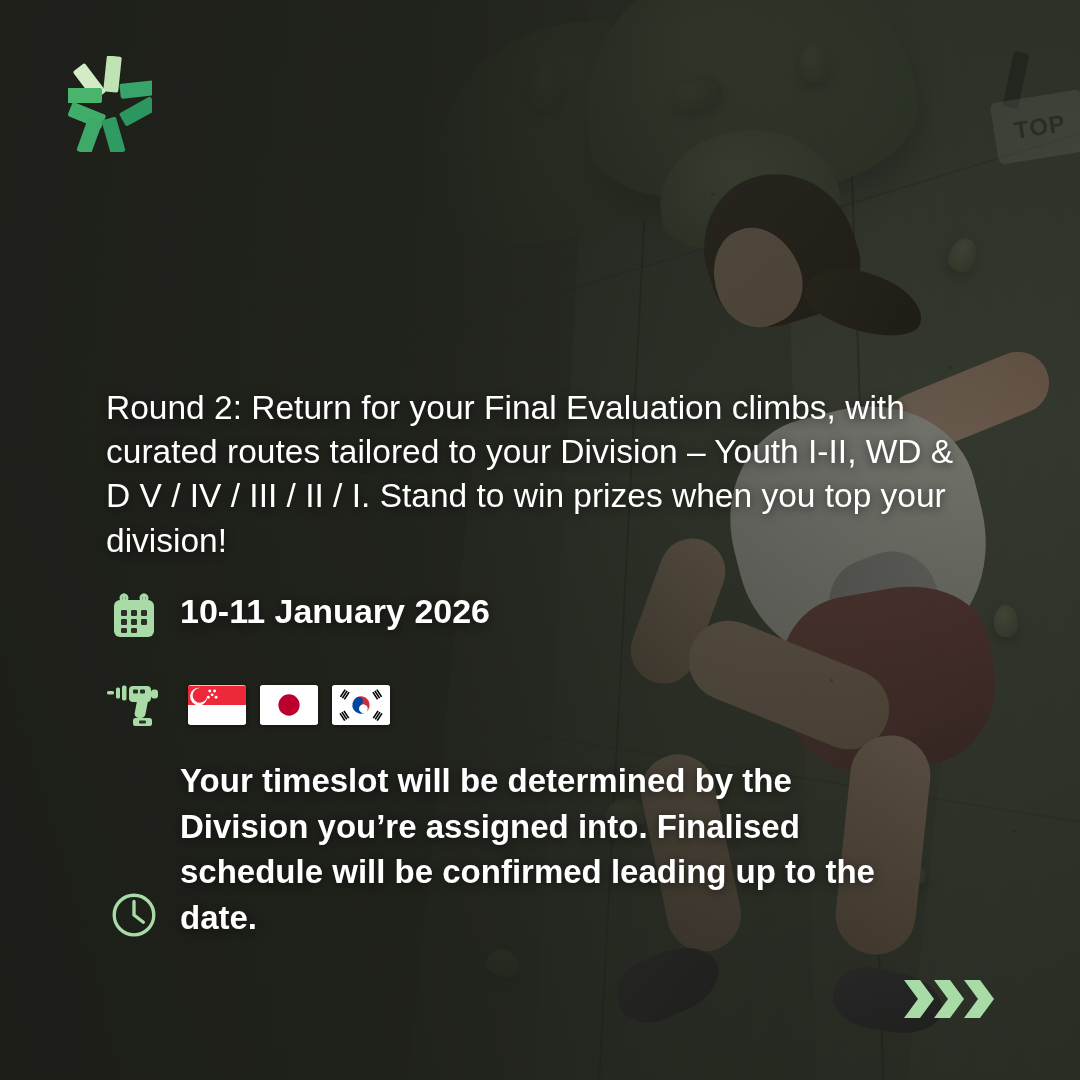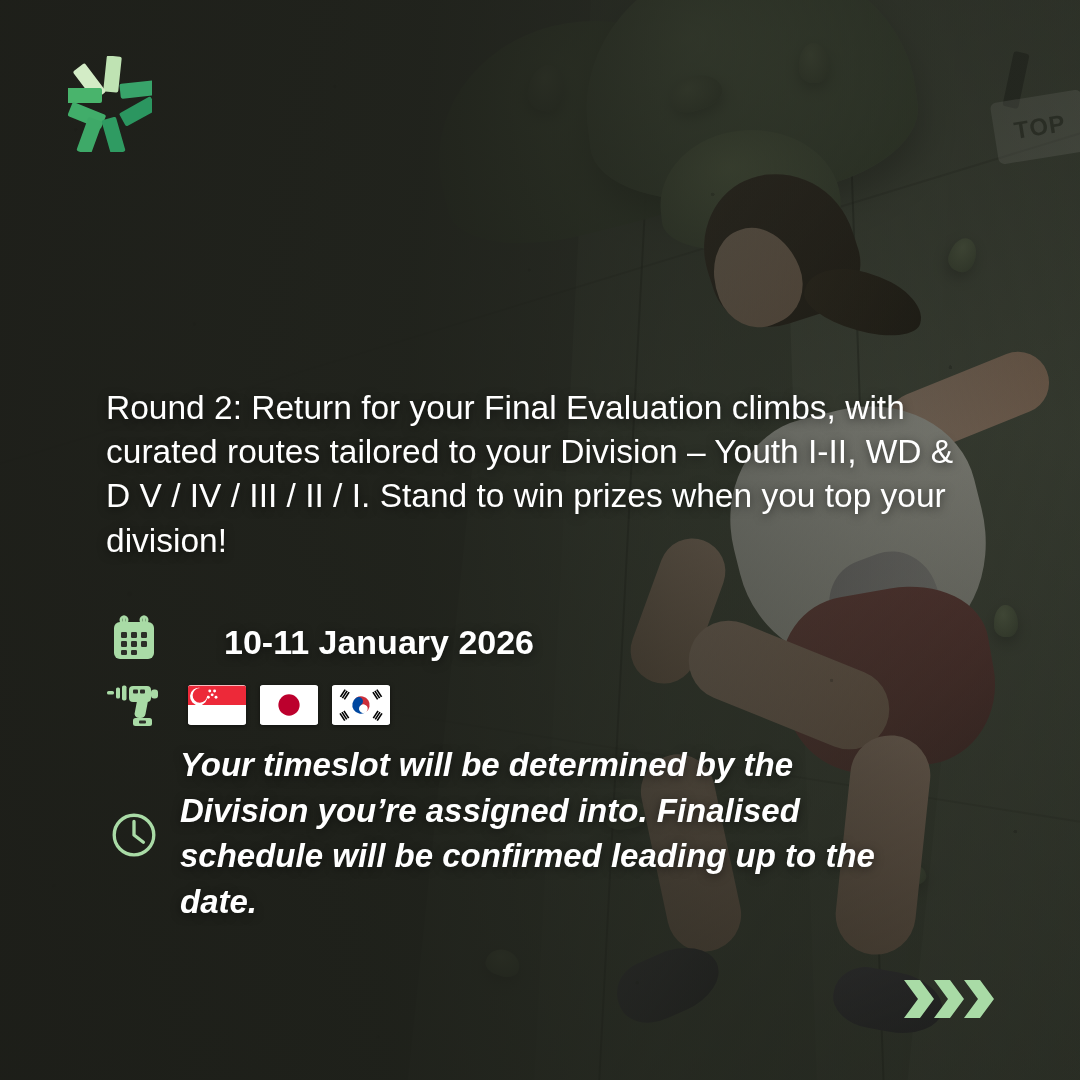--- a/index.html
+++ b/index.html
@@ -242,23 +242,23 @@
     color:#fff;
     font-size:33.5px; line-height:1.32;
     font-weight:400;
     text-shadow:0 2px 10px rgba(0,0,0,.55);
   }
 
   
   .info{ position:absolute; left:104px; top:592px; width:900px; }
 
   .row{ display:flex; align-items:flex-start; }
-  .row-date{ height:70px; align-items:flex-end;gap:44px; }
+  .row-date{ height:70px; align-items:flex-start; }
   .row-setters{ height:74px; align-items:center; margin-top:6px; }
-  .row-time{ align-items:center;font-style:italic; }
+  .row-time{ margin-top:16px; align-items:flex-end; }
 
   .ico{ width:60px; flex:0 0 60px; display:flex; align-items:center; justify-content:center; }
   .row-time .ico{ padding-top:4px; }
 
   .row-text{
     color:#fff; font-size:32px; font-weight:700;
     text-shadow:0 2px 10px rgba(0,0,0,.5);
     margin-left:16px;
   }
   .date-text{ font-size:34px; }

